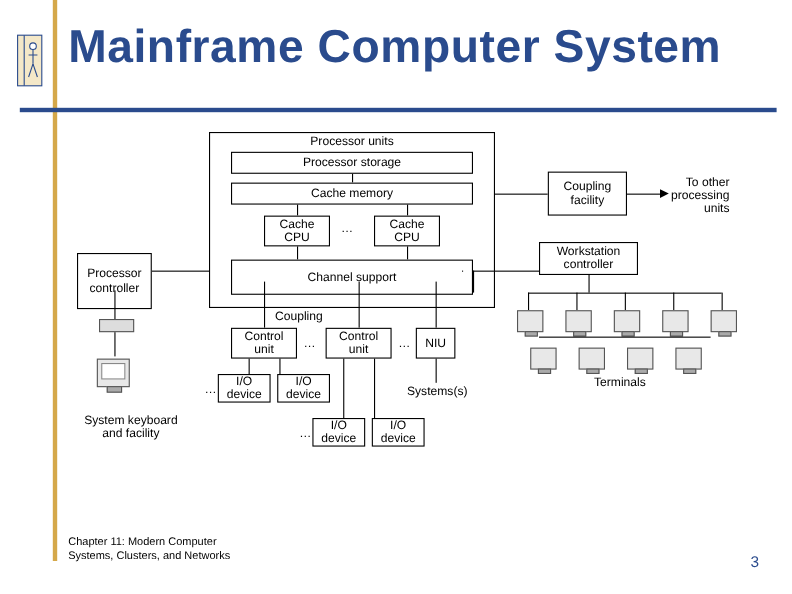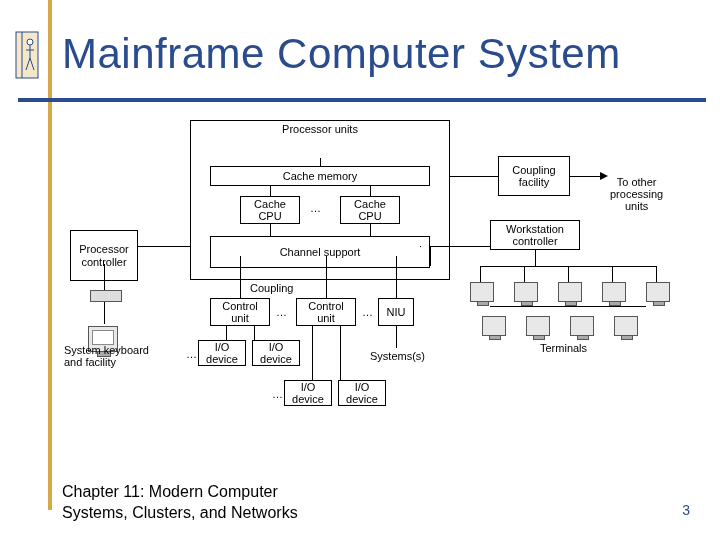--- a/index.html
+++ b/index.html
@@ -1,20 +1,20 @@
 <!DOCTYPE html>
 <html><head>
 <meta charset="utf-8">
 <style>
   html,body{margin:0;padding:0;width:720px;height:540px;background:#fff;font-family:Arial,Helvetica,sans-serif;overflow:hidden}
   .slide{position:relative;width:720px;height:540px}
   .rule-v{position:absolute;left:48px;top:0;width:4px;height:510px;background:#d5a84a}
   .rule-h{position:absolute;left:18px;top:98px;height:4px;width:688px;background:#2a4b8d}
-  .title{position:absolute;left:62px;top:30px;font-size:42px;font-weight:normal;color:#2a4b8d;letter-spacing:.5px}
-  .footer-left{position:absolute;left:62px;bottom:16px;font-size:16px;color:#000;line-height:1.3}
+  .title{position:absolute;left:62px;top:18px;font-size:42px;font-weight:bold;color:#2a4b8d;letter-spacing:.5px}
+  .footer-left{position:absolute;left:62px;bottom:28px;font-size:10px;color:#000;line-height:1.3}
   .footer-right{position:absolute;right:30px;bottom:22px;font-size:14px;color:#2a4b8d}
   .logo{position:absolute;left:14px;top:28px;width:26px;height:54px}
   .logo svg{width:100%;height:100%}
 
   .diagram{position:absolute;left:70px;top:120px;width:600px;height:360px;font-size:11px;color:#000}
   .box{position:absolute;border:1px solid #000;background:#fff;text-align:center;display:flex;align-items:center;justify-content:center;box-sizing:border-box;padding:2px}
   .lbl{position:absolute;text-align:center}
   .line{position:absolute;background:#000}
   .arrow-r{position:absolute;width:0;height:0;border-top:4px solid transparent;border-bottom:4px solid transparent;border-left:8px solid #000}
 
@@ -45,20 +45,23 @@
       </svg>
   </div>
   <div class="title">Mainframe Computer System</div>
 
   <div class="diagram">
 
     <div class="box" style="left:120px;top:0;width:260px;height:160px;align-items:flex-start;padding-top:2px">
         <span>Processor units</span>
       </div>
 
+    <div class="box" style="left:140px;top:18px;width:220px;height:20px">
+        <span>Processor storage</span>
+      </div>
     <div class="line" style="left:250px;top:38px;width:1px;height:8px"></div>
     <div class="box" style="left:140px;top:46px;width:220px;height:20px">
         <span>Cache memory</span>
       </div>
     <div class="line" style="left:200px;top:66px;width:1px;height:10px"></div>
     <div class="line" style="left:300px;top:66px;width:1px;height:10px"></div>
     <div class="box" style="left:170px;top:76px;width:60px;height:28px;line-height:1.1">
         <span>Cache CPU</span>
       </div>
     <div class="box" style="left:270px;top:76px;width:60px;height:28px;line-height:1.1">
@@ -70,37 +73,37 @@
     <div class="box" style="left:140px;top:116px;width:220px;height:32px">
         <span>Channel support</span>
       </div>
 
     <div class="line" style="left:380px;top:56px;width:48px;height:1px"></div>
     <div class="box" style="left:428px;top:36px;width:72px;height:40px;line-height:1.1">
         <span>Coupling facility</span>
       </div>
     <div class="line" style="left:500px;top:56px;width:30px;height:1px"></div>
     <div class="arrow-r" style="left:530px;top:52px"></div>
-    <div class="lbl" style="left:540px;top:56px;text-align:center">
+    <div class="lbl" style="left:540px;top:40px;text-align:right">
       <div>To other</div>
       <div>processing</div>
       <div>units</div>
     </div>
 
     <div class="line" style="left:68px;top:126px;width:52px;height:1px"></div>
     <div class="box" style="left:0px;top:110px;width:68px;height:51px;line-height:1.1">
         <span>Processor controller</span>
       </div>
     <div class="line" style="left:34px;top:144px;width:1px;height:26px"></div>
     <div class="kbd" style="left:20px;top:170px"></div>
     <div class="line" style="left:34px;top:182px;width:1px;height:22px"></div>
     <div class="monitor" style="left:18px;top:206px">
         <div class="screen"></div>
       </div>
-    <div class="lbl" style="left:-6px;top:224px;width:110px;text-align:left">
+    <div class="lbl" style="left:-6px;top:256px;width:110px;text-align:center">
       <div>System keyboard</div>
       <div>and facility</div>
     </div>
 
     <div class="lbl" style="left:180px;top:162px">Coupling</div>
     <div class="line" style="left:170px;top:136px;width:1px;height:42px"></div>
     <div class="line" style="left:256px;top:136px;width:1px;height:42px"></div>
     <div class="line" style="left:326px;top:136px;width:1px;height:42px"></div>
     <div class="line" style="left:350px;top:126px;width:1px;height:1px"></div>
 

